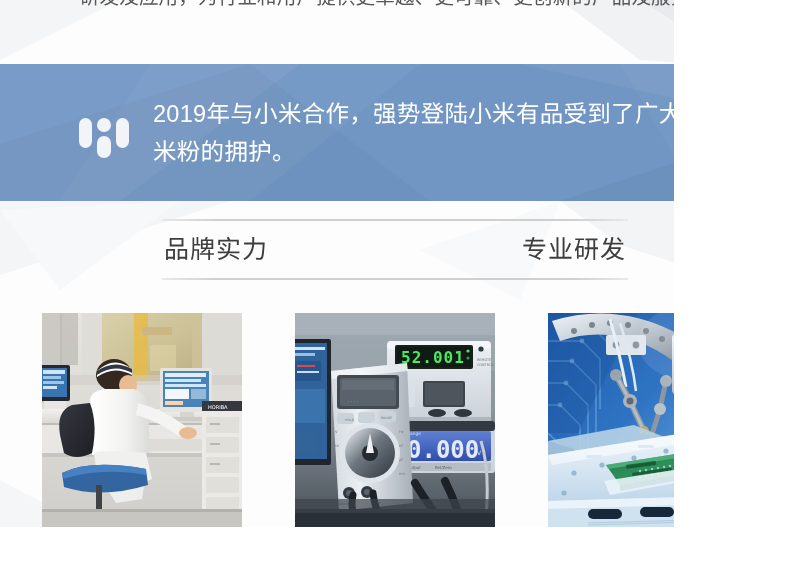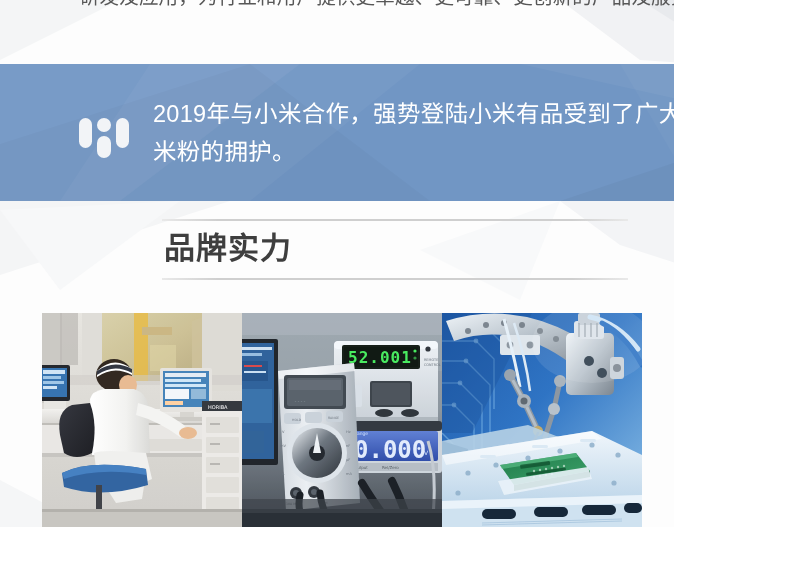--- a/index.html
+++ b/index.html
@@ -134,36 +134,37 @@
   }
   .rule-top { margin-bottom: 0; }
   .rule-bottom { margin-top: 0; }
   .headings-row {
     display: flex;
     justify-content: space-between;
     align-items: center;
     padding: 8px 2px 9px 2px;
   }
   .heading-item {
-    font-size: 31px;
+    font-size: 25px;
     line-height: 40px;
-    font-weight: bold;
+    font-weight: normal;
     color: #3e3e3e;
     letter-spacing: 1px;
     white-space: nowrap;
   }
 
   
   .photos {
     position: absolute;
     left: 42px;
     top: 313px;
     width: 706px;
     height: 214px;
     display: flex;
+    justify-content: space-between;
   }
   .photo {
     width: 200px;
     height: 214px;
     overflow: hidden;
     position: relative;
     background: #cfd4d8;
   }
   .photo svg { display: block; }
 
@@ -225,20 +226,21 @@
         <i class="mi-bar-right"></i>
       </div>
       <div class="banner-text">2019年与小米合作，强势登陆小米有品受到了广大米粉的拥护。</div>
     </div>
   </div>
 
   <div class="headings">
     <div class="rule rule-top"></div>
     <div class="headings-row">
       <div class="heading-item">品牌实力</div>
+      <div class="heading-item">专业研发</div>
     </div>
     <div class="rule rule-bottom"></div>
   </div>
 
   <div class="photos">
 
     <div class="photo">
       <svg width="200" height="214" viewBox="0 0 200 214">
         <defs>
           <linearGradient id="p1wall" x1="0" y1="0" x2="0" y2="1">

